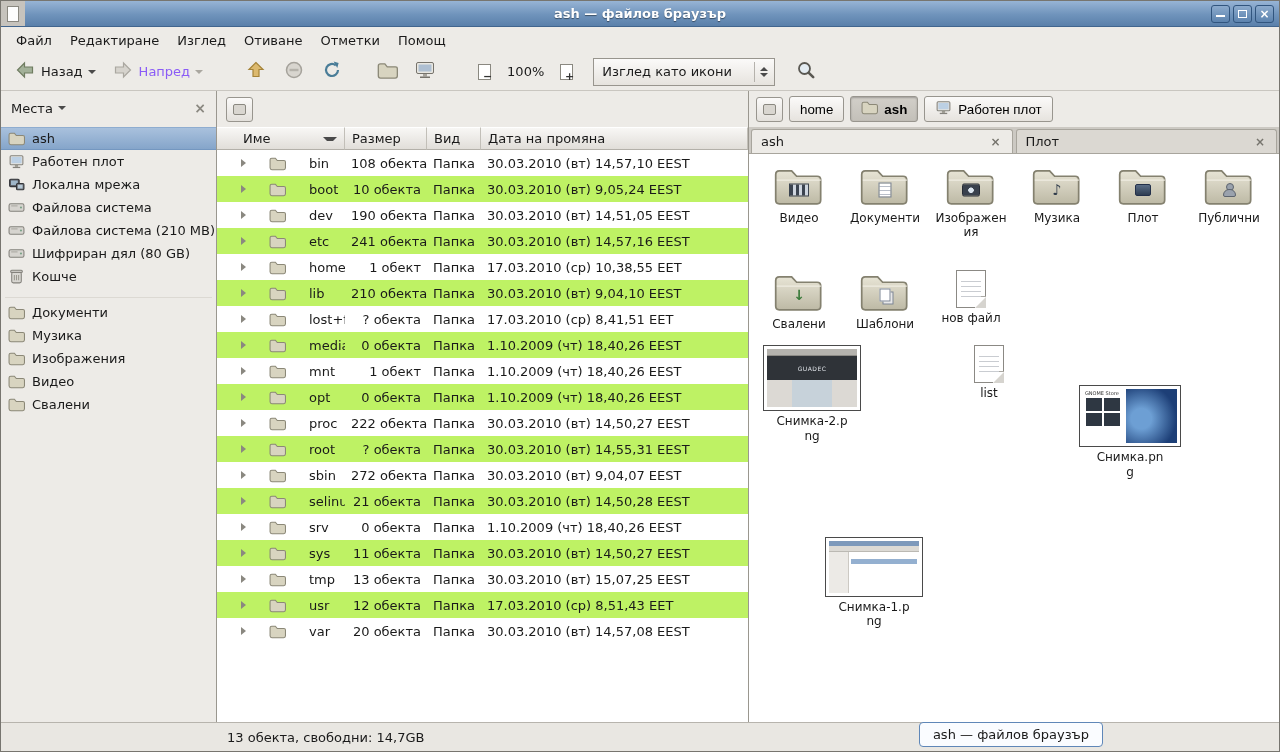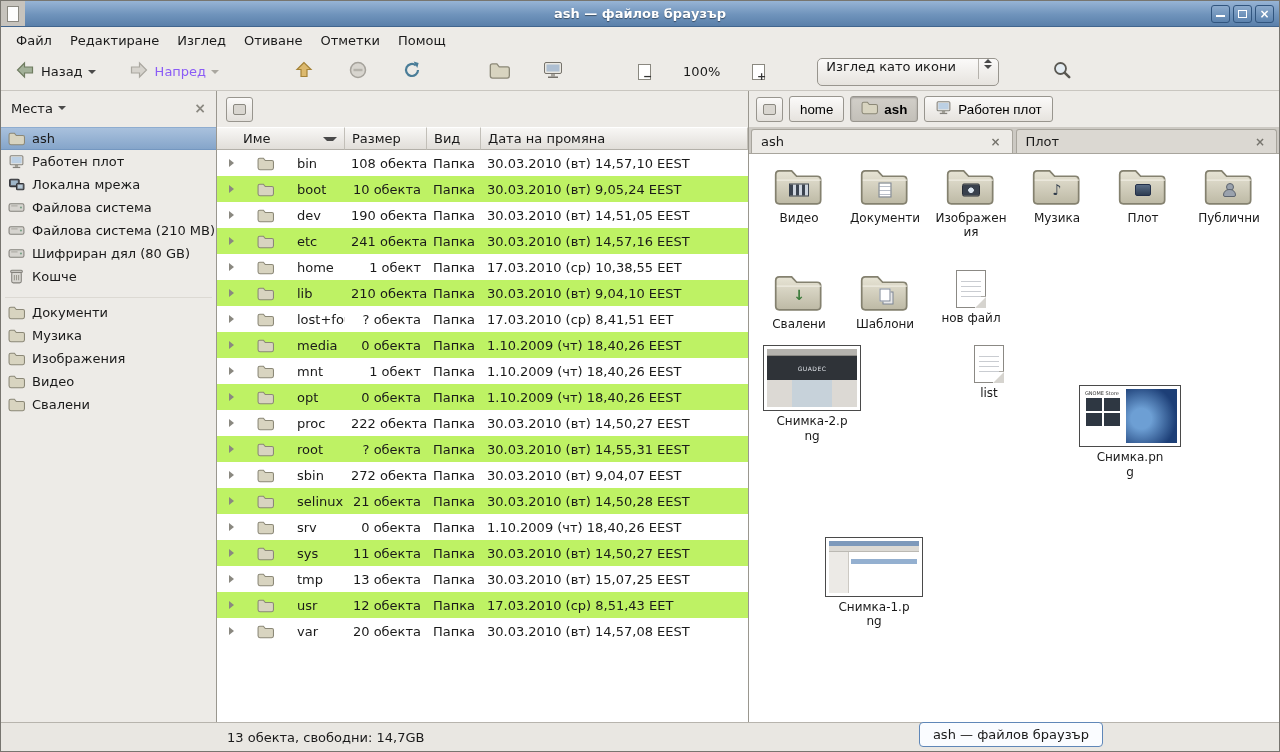--- a/index.html
+++ b/index.html
@@ -17,31 +17,31 @@
   .win-controls{margin-left:auto;display:flex;gap:3px;padding-right:5px;z-index:1}
   .wbtn{width:19px;height:18px;border:1px solid #31557e;border-radius:3px;
     background:linear-gradient(#8cabcd,#5c83ae);display:flex;align-items:center;justify-content:center;
     color:#fff;font-size:12px;font-weight:bold;line-height:1}
   .glyph-min{width:9px;height:7px;border-bottom:2px solid #fff;display:inline-block}
   .glyph-max{width:9px;height:8px;border:1.5px solid #fff;display:inline-block}
 
   
   .menubar{height:26px;flex:0 0 26px;display:flex;align-items:center;padding-left:6px;background:#edebe7}
   .menu-item{padding:3px 9px;white-space:nowrap}
-  .toolbar{height:38px;flex:0 0 38px;display:flex;align-items:center;padding:0 7px;gap:20px;
+  .toolbar{height:38px;flex:0 0 38px;display:flex;align-items:center;padding:0 7px;gap:4px;
     background:#edebe7;border-bottom:1px solid #c9c6c0}
   .tbtn{height:30px;display:flex;align-items:center;gap:5px;padding:0 6px;border-radius:3px;white-space:nowrap}
   .tbtn.disabled{color:#8b5cf6}
   .caret-down{width:0;height:0;border-top:4px solid #4a4a4a;border-left:4px solid transparent;border-right:4px solid transparent;display:inline-block}
   .caret-up{width:0;height:0;border-bottom:4px solid #4a4a4a;border-left:4px solid transparent;border-right:4px solid transparent;display:inline-block}
   .sp-lg{width:22px}.sp-md{width:14px}.sp-sm{width:6px}
   .zoom-label{padding:0 6px}
   .zi{width:13px;height:16px;background:#fff;border:1px solid #8a8880;position:relative;display:inline-block}
   .zsign{position:absolute;right:-2px;bottom:-4px;font-size:11px;font-weight:bold;color:#333;font-style:normal}
-  .combo{height:28px;width:182px;display:flex;align-items:flex-start;border:1px solid #98958e;border-radius:5px;
+  .combo{height:28px;width:182px;display:flex;align-items:center;border:1px solid #98958e;border-radius:0;
     background:linear-gradient(#fbfaf9,#e6e3de);padding-left:8px}
   .combo-label{flex:1}
   .combo-sep{width:1px;height:20px;background:#b5b2ac;margin-right:5px}
   .combo-arrows{display:flex;flex-direction:column;gap:2px;padding-right:6px}
 
   
   .content{flex:1;display:flex;min-height:0}
 
   
   .sidebar{width:216px;flex:0 0 216px;background:#edebe7;border-right:1px solid #9a978f;display:flex;flex-direction:column}
@@ -60,21 +60,21 @@
     background:linear-gradient(#fbfaf9,#e3e0db);display:flex;align-items:center;justify-content:center}
   .mini-glyph{width:13px;height:11px;border:1px solid #8a8880;border-radius:2px;background:#d9d6d0;display:inline-block}
   .thead{display:flex;height:23px;flex:0 0 23px}
   .th{display:flex;align-items:center;padding:0 7px;background:linear-gradient(#f8f7f5,#e1ded9);
     border-right:1px solid #c2bfb8;border-bottom:1px solid #b3b0a9;border-top:1px solid #fff;white-space:nowrap;overflow:hidden}
   .sortind{margin-left:auto;padding-left:6px}
   .tbody{flex:1;overflow:hidden;background:#fff}
   .trow{display:flex;height:26px;align-items:center}
   .trow.alt{background:#bef264}
   .td{padding:0 6px;white-space:nowrap;overflow:hidden}
-  .td.name{width:128px;flex:0 0 128px;display:flex;align-items:center;gap:23px;padding-left:12px}
+  .td.name{width:128px;flex:0 0 128px;display:flex;align-items:center;gap:23px;padding-left:24px}
   .td.size{width:82px;flex:0 0 82px;text-align:right}
   .td.type{width:54px;flex:0 0 54px}
   .td.date{flex:1}
   .expander{width:0;height:0;border-left:5px solid #8a8880;border-top:4px solid transparent;border-bottom:4px solid transparent;flex:0 0 auto}
   .rowfolder{display:flex;align-items:center;flex:0 0 auto}
 
   
   .right-pane{flex:1;display:flex;flex-direction:column;min-width:0;background:#edebe7}
   .pathrow{height:36px;flex:0 0 36px;display:flex;align-items:center;gap:6px;padding:0 7px}
   .pathbtn{height:26px;display:flex;align-items:center;gap:6px;padding:0 10px;border:1px solid #98958e;

